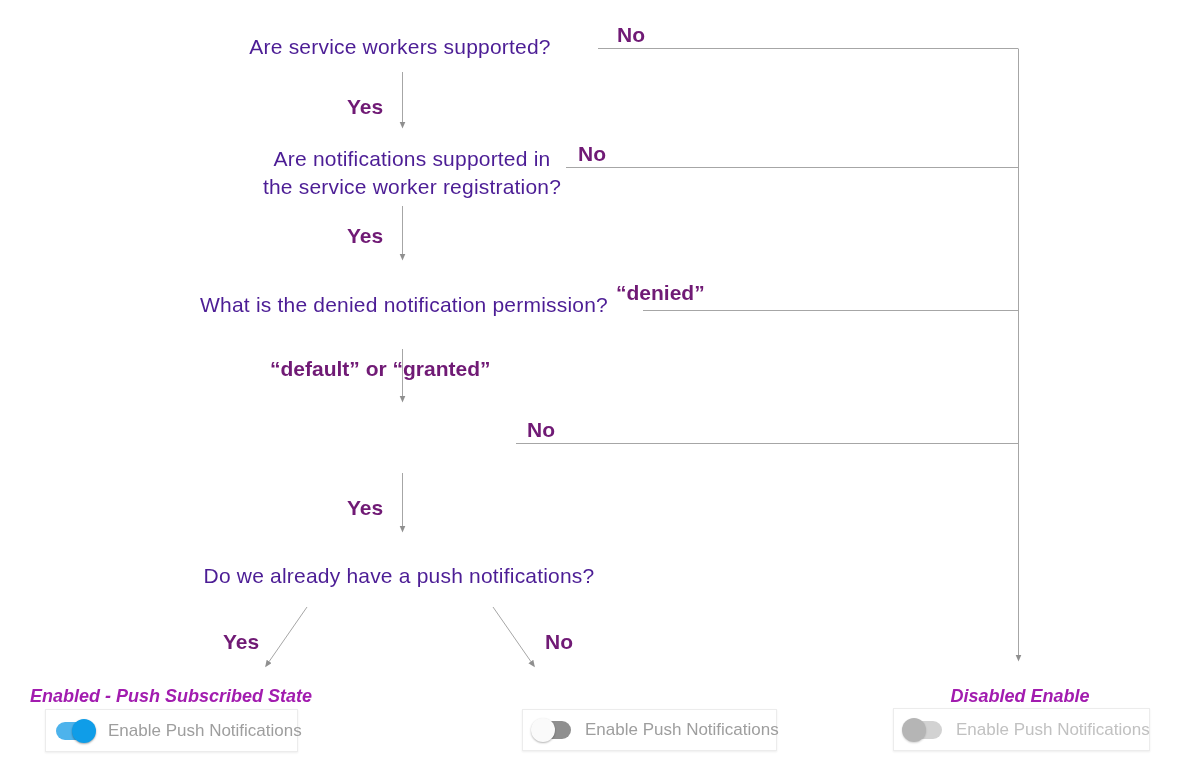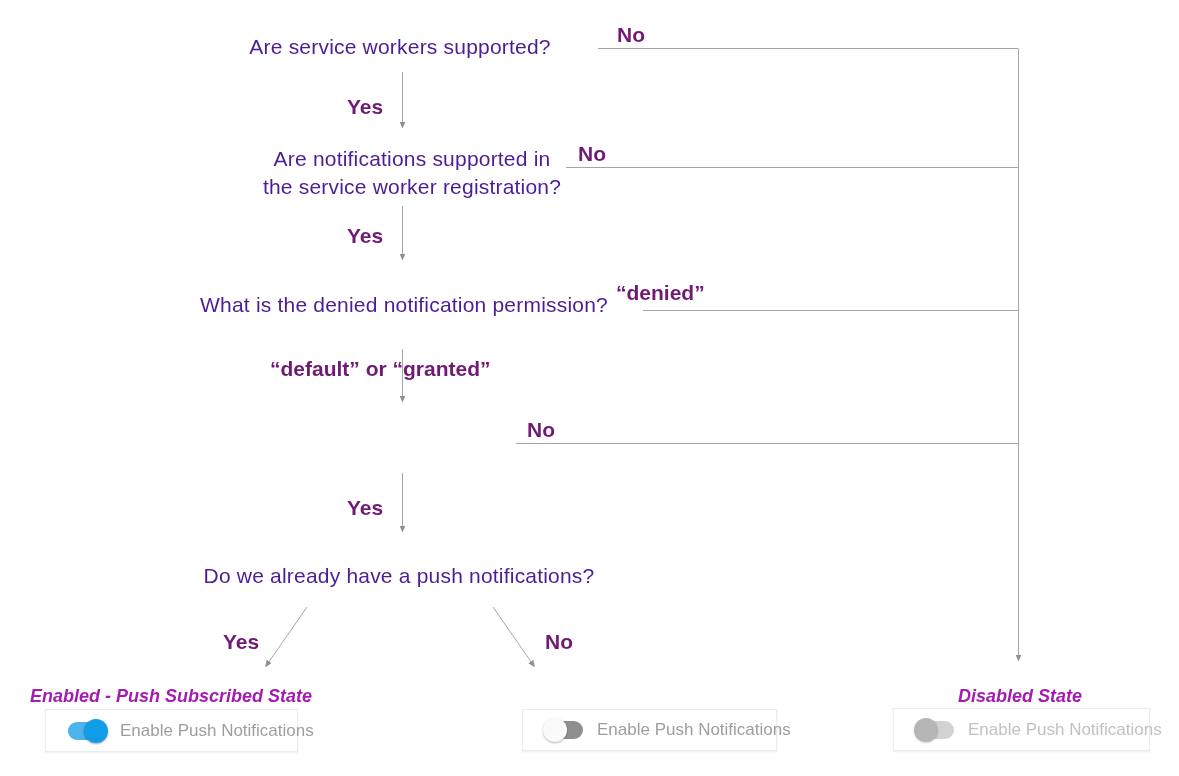--- a/index.html
+++ b/index.html
@@ -35,21 +35,21 @@
     font-size:18px;
     font-style:italic;
     font-weight:bold;
     white-space:nowrap;
   }
   .card{
     position:absolute;
     display:flex;
     align-items:center;
     box-sizing:border-box;
-    padding-left:22px;
+    padding-left:10px;
     gap:14px;
     background:#ffffff;
     border:1px solid #ececec;
     box-shadow:0 1px 2px rgba(0,0,0,.07);
     cursor:pointer;
   }
   .card-text{
     color:#9e9e9e;
     font-size:17px;
     white-space:nowrap;
@@ -103,21 +103,21 @@
   <div class="edge-label" style="left:578px;top:142px;">No</div>
   <div class="edge-label" style="left:347px;top:224px;">Yes</div>
   <div class="edge-label" style="left:616px;top:281px;">“denied”</div>
   <div class="edge-label" style="left:222px;top:357px;margin-left:48px;">“default” or “granted”</div>
   <div class="edge-label" style="left:527px;top:418px;">No</div>
   <div class="edge-label" style="left:347px;top:496px;">Yes</div>
   <div class="edge-label" style="left:223px;top:630px;">Yes</div>
   <div class="edge-label" style="left:545px;top:630px;">No</div>
 
   <div class="state-label" style="left:171px;top:686px;">Enabled - Push Subscribed State</div>
-  <div class="state-label" style="left:1020px;top:686px;">Disabled State</div>
+  <div class="state-label" style="left:1020px;top:686px;">Disabled Enable</div>
 
   <div class="card" style="left:45px;top:709px;width:253px;height:43px;">
     <span class="toggle on">
       <span class="track"></span>
       <span class="thumb"></span>
     </span>
     <span class="card-text">Enable Push Notifications</span>
   </div>
 
   <div class="card" style="left:522px;top:709px;width:255px;height:42px;">

